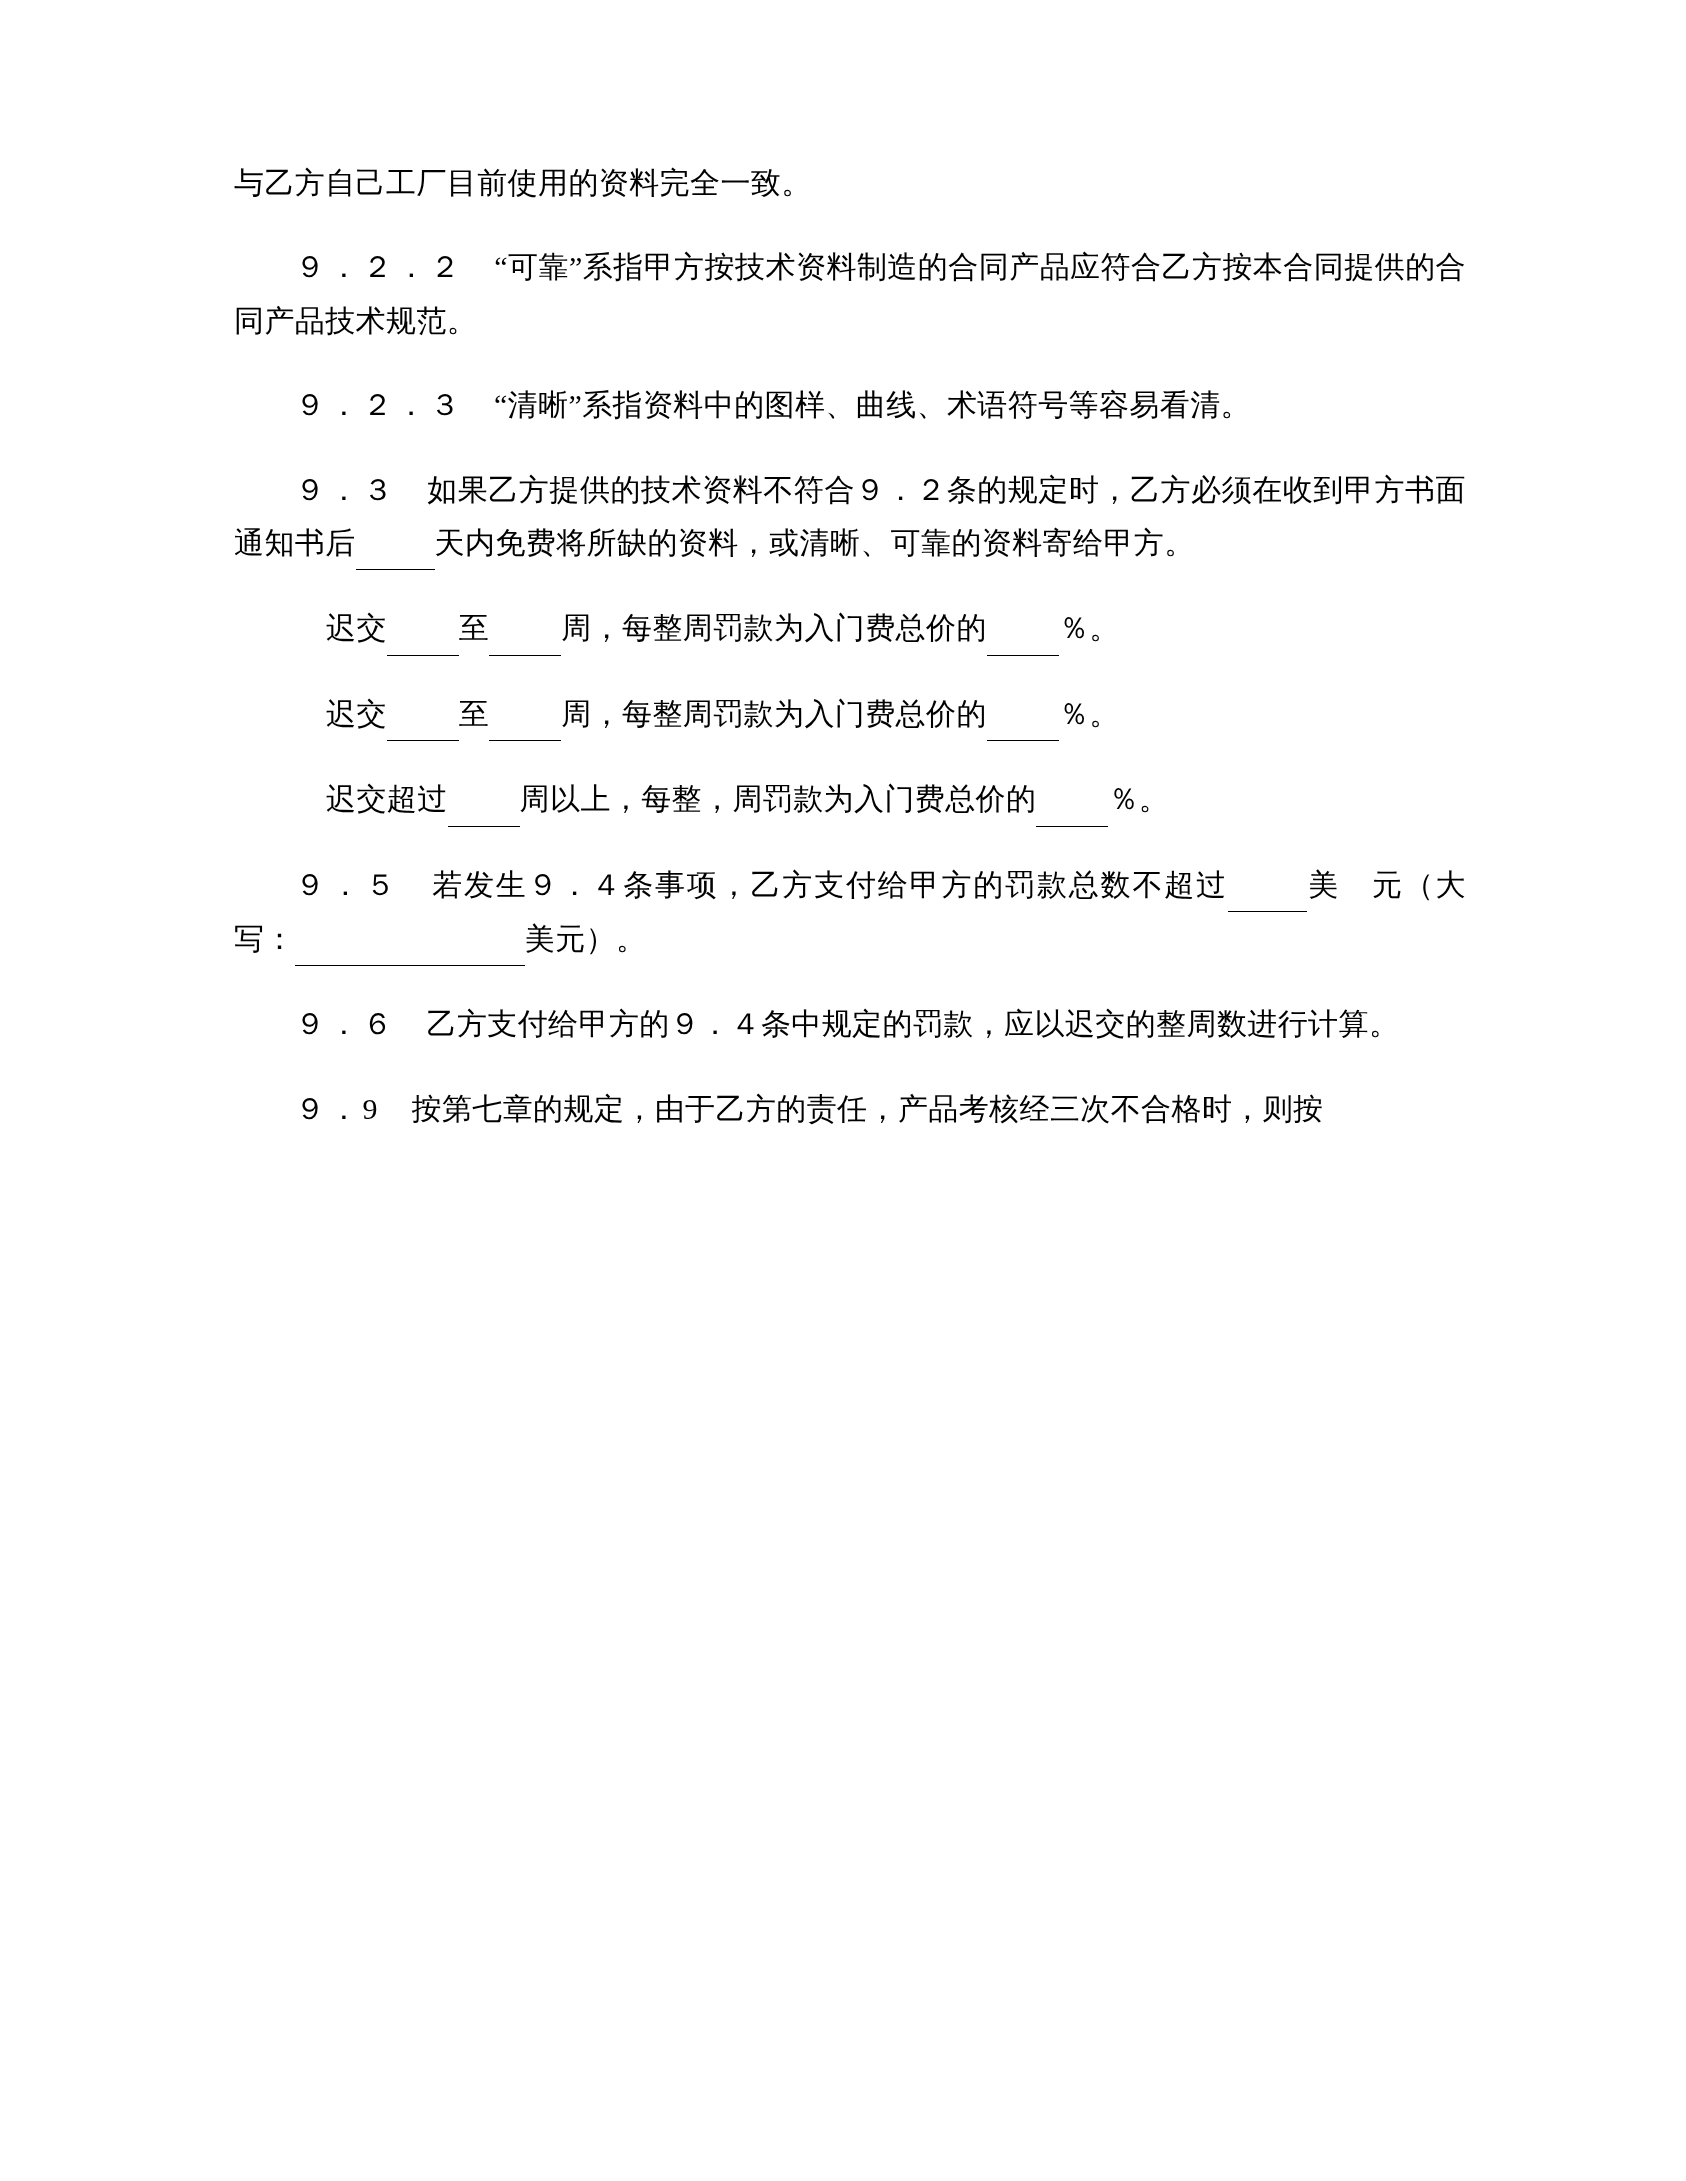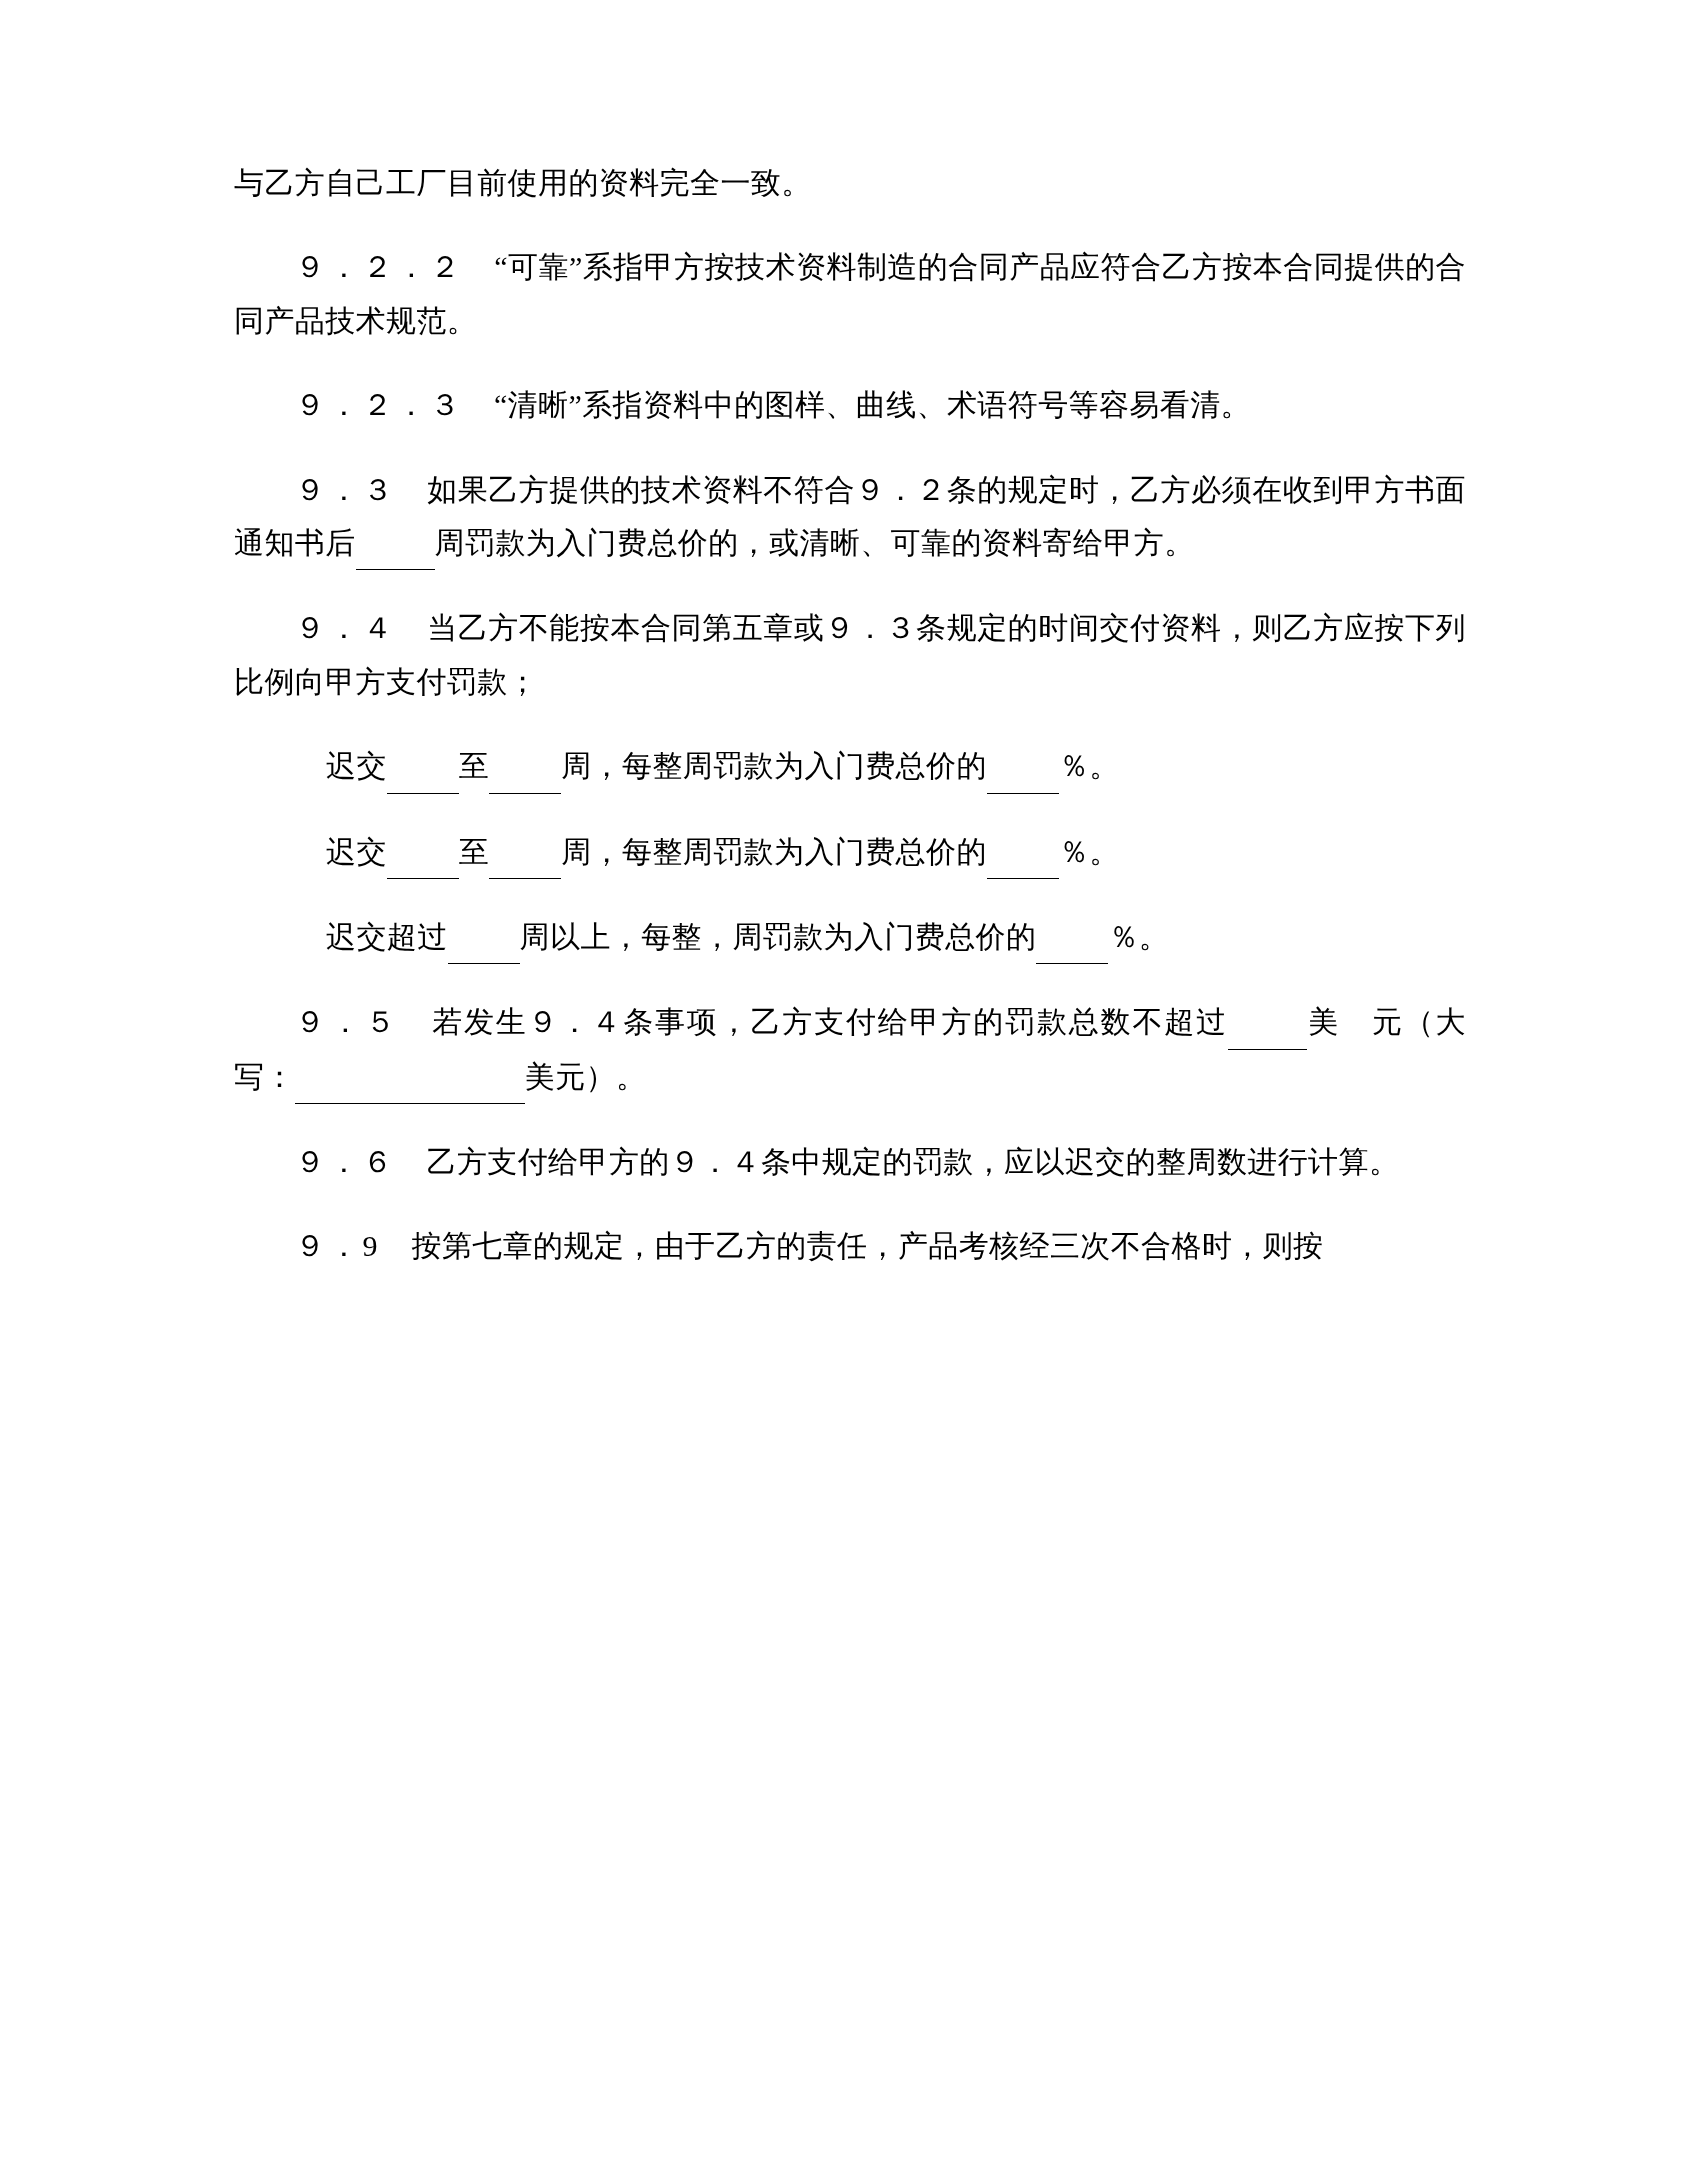--- a/index.html
+++ b/index.html
@@ -49,22 +49,21 @@
   .blank.w-long { width: 230px; }
 </style>
 </head>
 <body>
 
 <div class="page">
   <div class="doc-body">
       <p class="para"><span class="txt">与乙方自己工厂目前使用的资料完全一致。</span></p>
       <p class="para indent"><span class="num">９．２．２</span><span class="txt">　“可靠”系指甲方按技术资料制造的合同产品应符合乙方按本合同提供的合同产品技术规范。</span></p>
       <p class="para indent"><span class="num">９．２．３</span><span class="txt">　“清晰”系指资料中的图样、曲线、术语符号等容易看清。</span></p>
-      <p class="para indent"><span class="num">９．３</span><span class="txt">　如果乙方提供的技术资料不符合９．２条的规定时，乙方必须在收到甲方书面通知书后</span><span class="blank w-mid">&nbsp;</span><span class="txt">周罚款为入门费总价的，或清晰、可靠的资料寄给甲方。</span></p>
-      <p class="para indent"><span class="num">９．４</span><span class="txt">　当乙方不能按本合同第五章或９．３条规定的时间交付资料，则乙方应按下列比例向甲方支付罚款；</span></p>
+      <p class="para indent"><span class="num">９．３</span><span class="txt">　如果乙方提供的技术资料不符合９．２条的规定时，乙方必须在收到甲方书面通知书后</span><span class="blank w-mid">&nbsp;</span><span class="txt">天内免费将所缺的资料，或清晰、可靠的资料寄给甲方。</span></p>
       <p class="para indent2"><span class="txt">迟交</span><span class="blank w-short">&nbsp;</span><span class="txt">至</span><span class="blank w-short">&nbsp;</span><span class="txt">周，每整周罚款为入门费总价的</span><span class="blank w-short">&nbsp;</span><span class="txt">％。</span></p>
       <p class="para indent2"><span class="txt">迟交</span><span class="blank w-short">&nbsp;</span><span class="txt">至</span><span class="blank w-short">&nbsp;</span><span class="txt">周，每整周罚款为入门费总价的</span><span class="blank w-short">&nbsp;</span><span class="txt">％。</span></p>
       <p class="para indent2"><span class="txt">迟交超过</span><span class="blank w-short">&nbsp;</span><span class="txt">周以上，每整，周罚款为入门费总价的</span><span class="blank w-short">&nbsp;</span><span class="txt">％。</span></p>
       <p class="para indent"><span class="num">９．５</span><span class="txt">　若发生９．４条事项，乙方支付给甲方的罚款总数不超过</span><span class="blank w-mid">&nbsp;</span><span class="txt">美　元（大写：</span><span class="blank w-long">&nbsp;</span><span class="txt">美元）。</span></p>
       <p class="para indent"><span class="num">９．６</span><span class="txt">　乙方支付给甲方的９．４条中规定的罚款，应以迟交的整周数进行计算。</span></p>
       <p class="para indent"><span class="num">９．9</span><span class="txt">　按第七章的规定，由于乙方的责任，产品考核经三次不合格时，则按</span></p>
     </div>
 </div>
 
 

